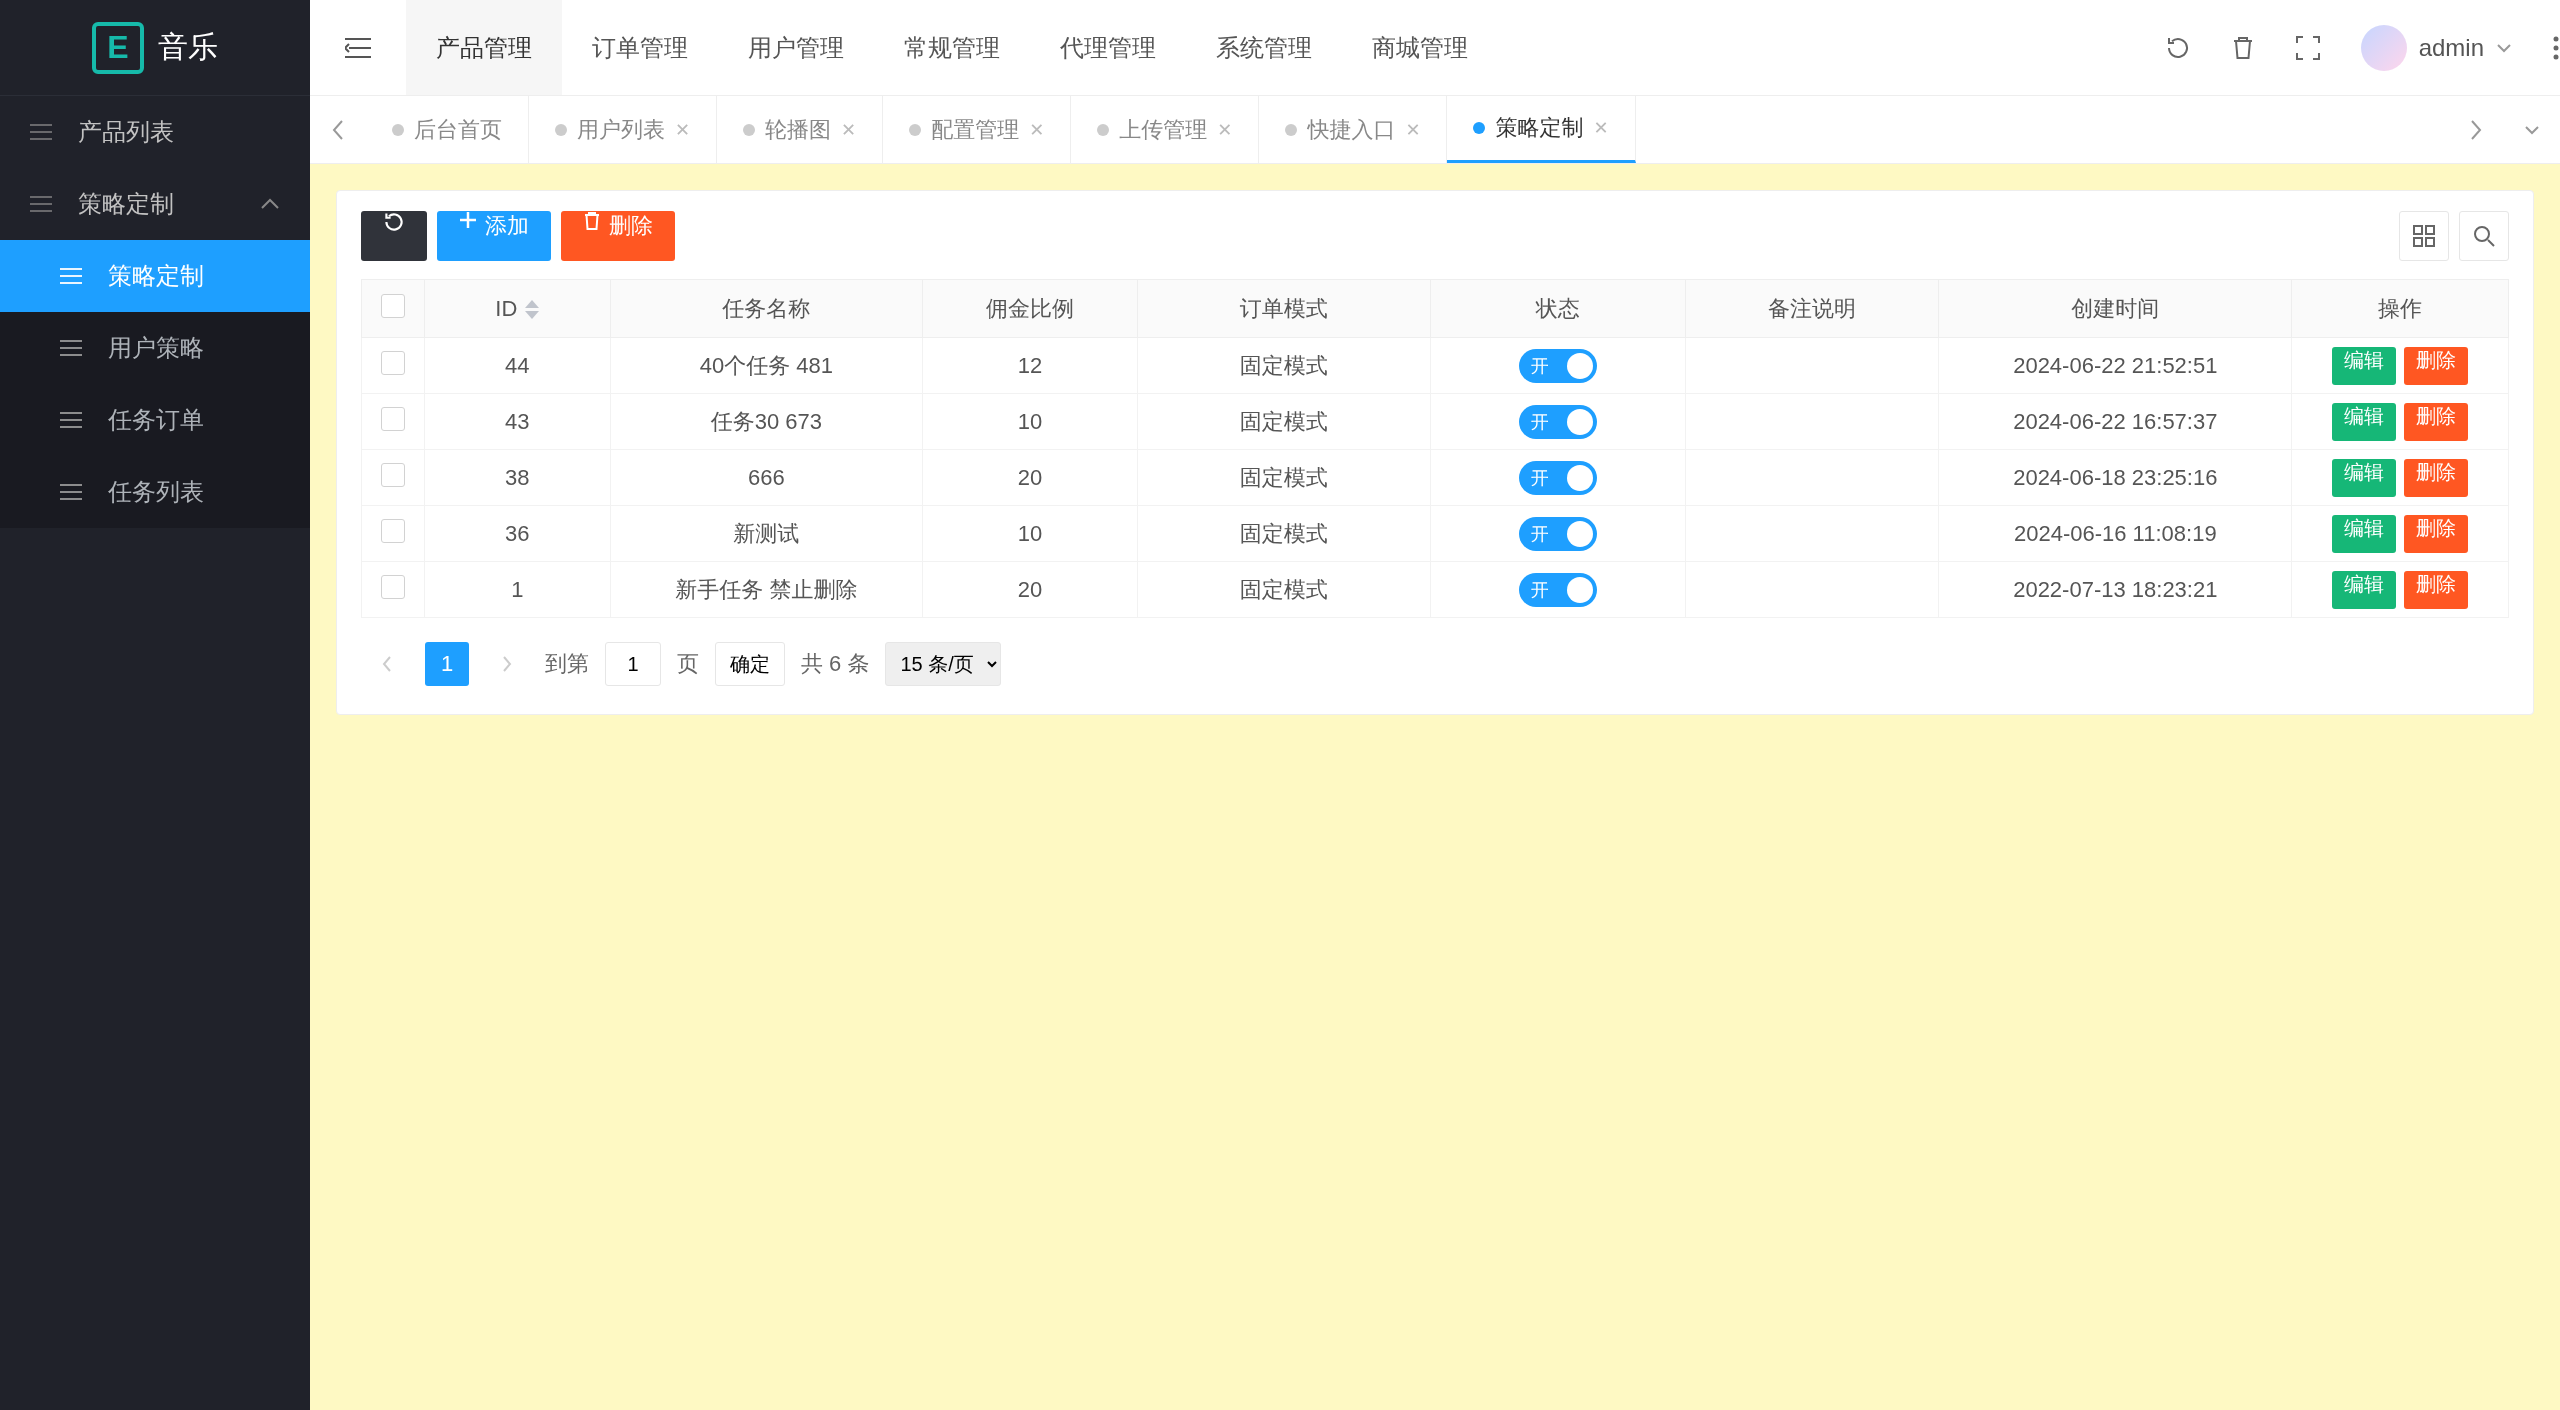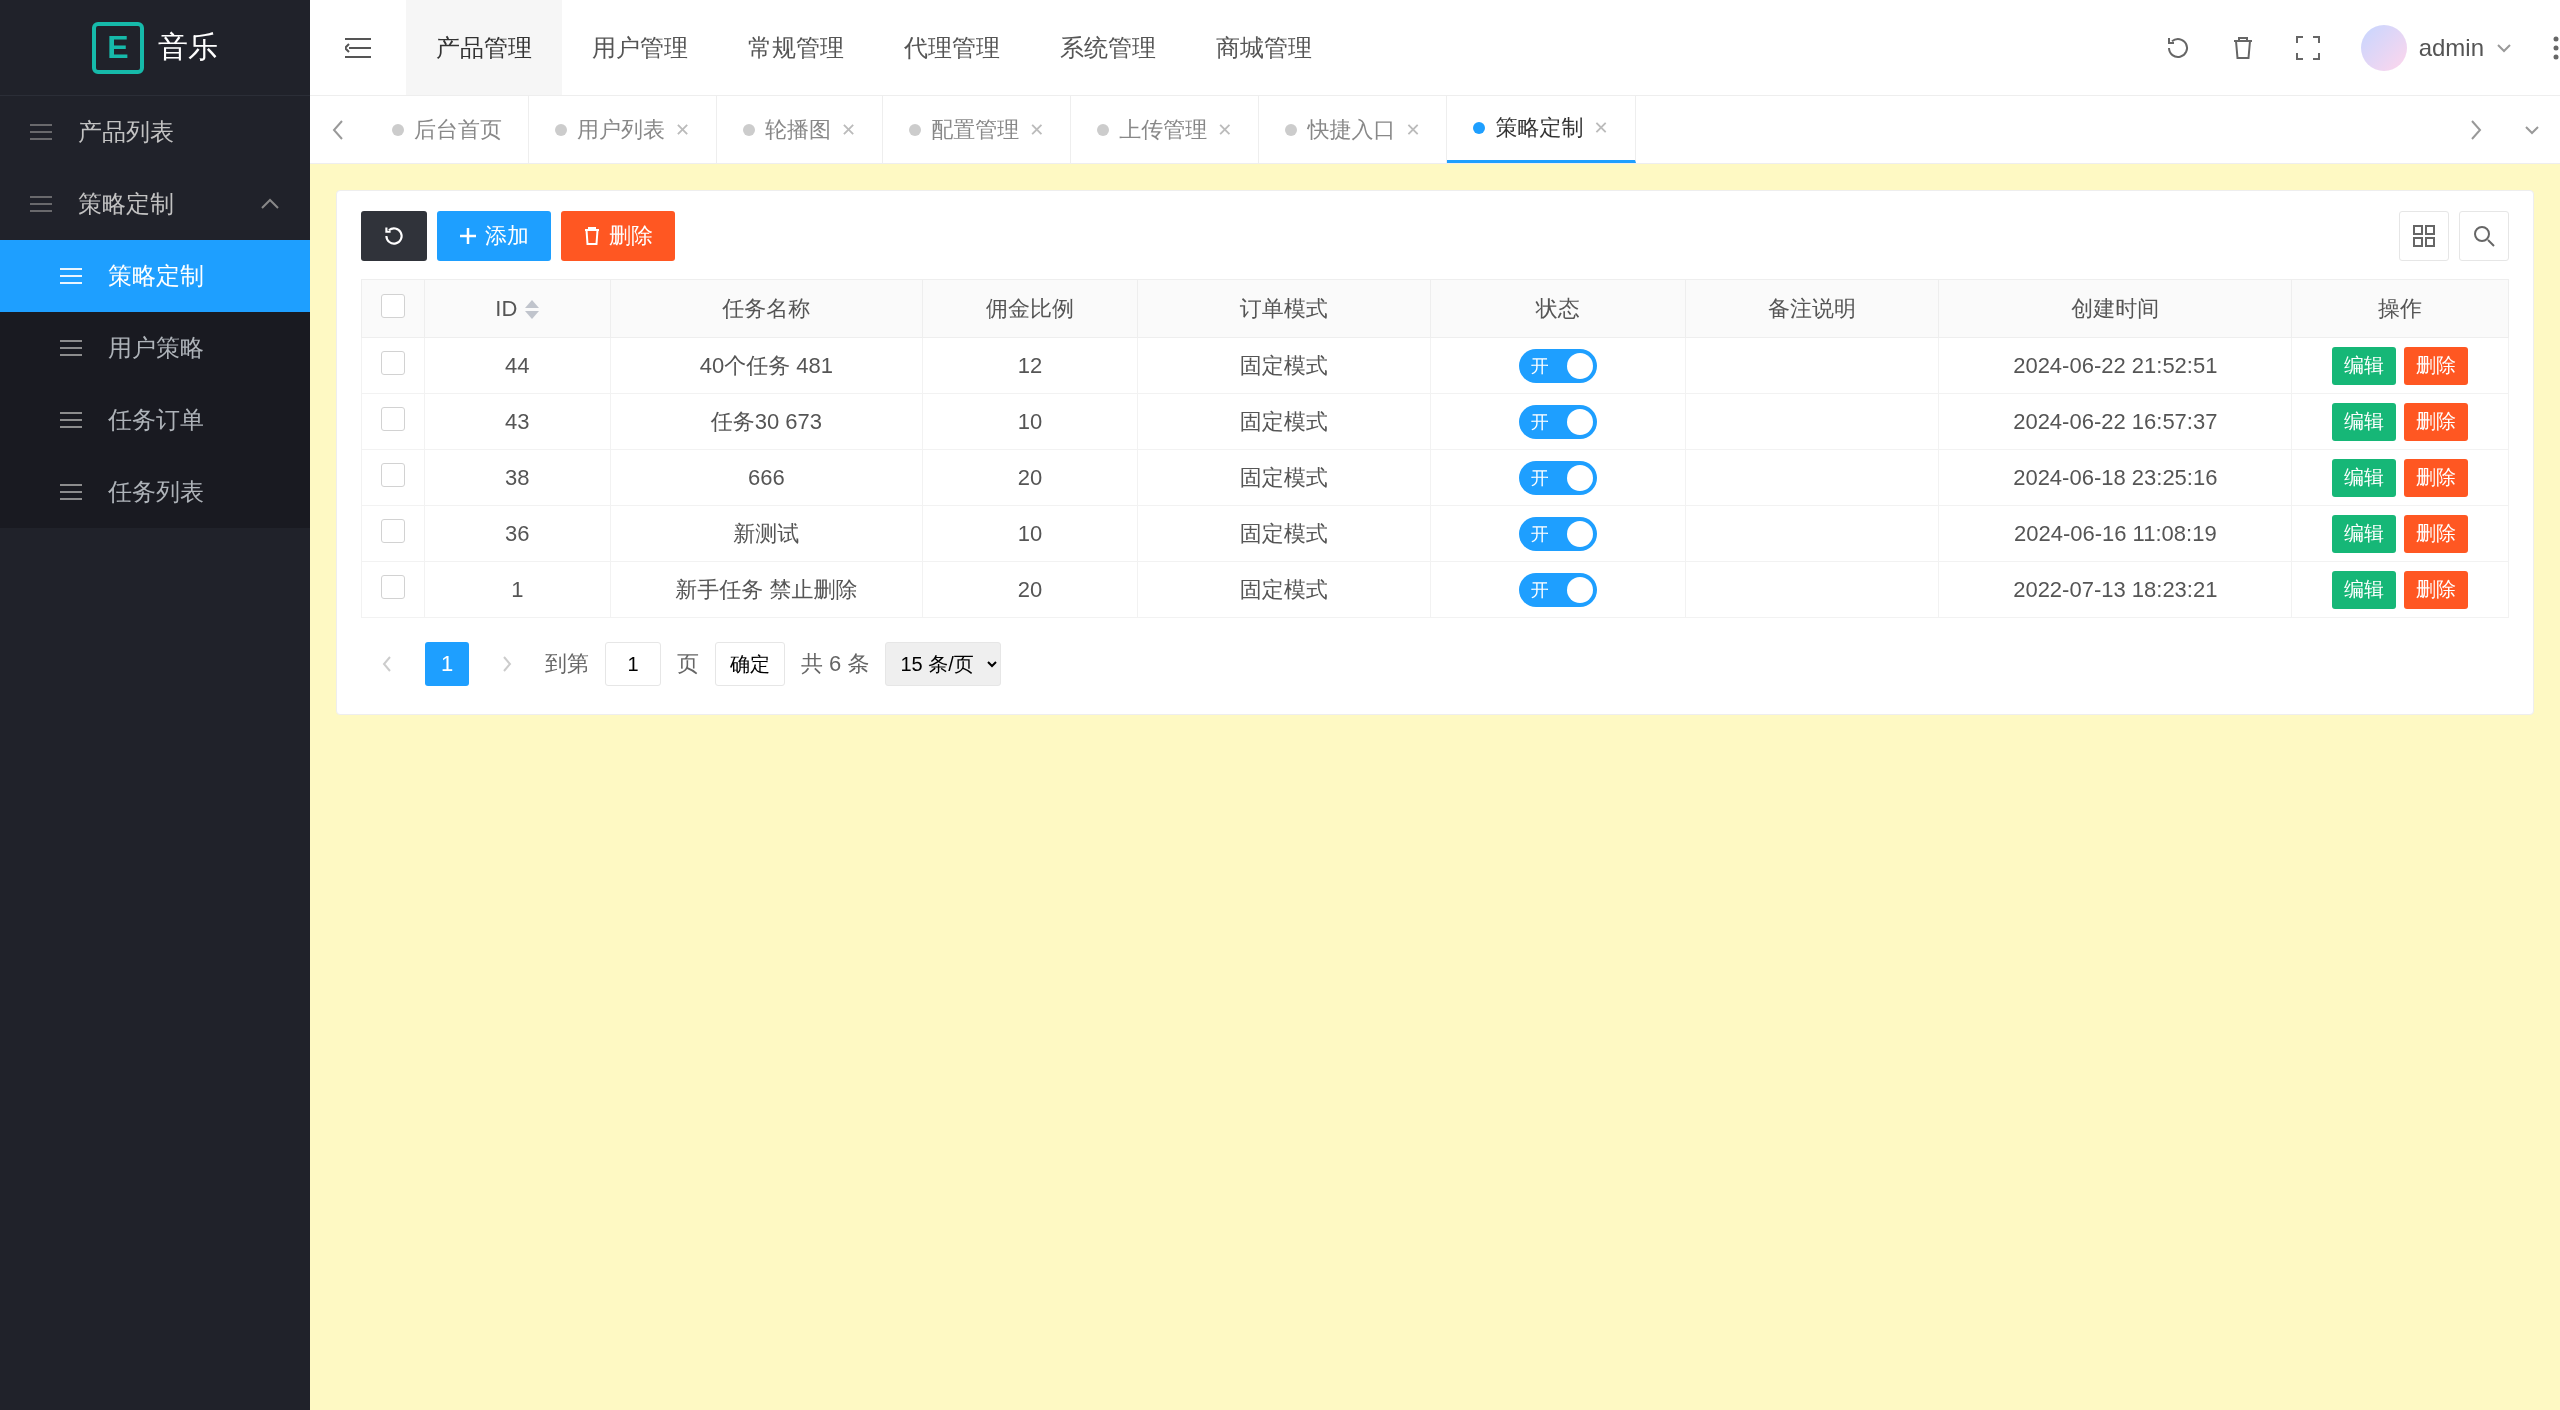--- a/index.html
+++ b/index.html
@@ -35,21 +35,21 @@
   .tabs{flex:1;display:flex;align-items:stretch;overflow:hidden}
   .tab{display:flex;align-items:center;gap:10px;padding:0 26px;border-right:1px solid #eee;cursor:pointer;color:#888;font-size:22px}
   .tab .dot{width:12px;height:12px;border-radius:50%;background:#ccc}
   .tab.active{background:#fff;color:#333;border-bottom:3px solid #1e9fff}
   .tab.active .dot{background:#1e9fff}
   .tab .close{color:#bbb;font-size:18px;cursor:pointer}
   
   .content{flex:1;padding:26px;overflow:auto}
   .card{background:#fff;border:1px solid #eee;border-radius:4px;padding:20px 24px}
   .toolbar{display:flex;align-items:center;gap:10px}
-  .btn{display:inline-flex;align-items:center;gap:8px;height:50px;padding:0 22px;border-radius:3px;font-size:22px;cursor:pointer;border:none}
+  .btn{display:inline-flex;align-items:flex-start;gap:8px;height:50px;padding:0 22px;border-radius:3px;font-size:22px;cursor:pointer;border:none}
   .btn-dark{background:#30333a;color:#fff}
   .btn-primary{background:#1e9fff;color:#fff}
   .btn-danger{background:#ff5722;color:#fff}
   .btn-sm{height:38px;padding:0 12px;font-size:20px;border-radius:3px}
   .btn-green{background:#16b777;color:#fff}
   .btn-red{background:#ff5722;color:#fff}
   .right-tools{margin-left:auto;display:flex;gap:10px}
   .sq{width:50px;height:50px;border:1px solid #e6e6e6;border-radius:3px;display:flex;align-items:center;justify-content:center;cursor:pointer;color:#666}
   
   table{width:100%;border-collapse:collapse;margin-top:18px;font-size:22px}
@@ -171,20 +171,21 @@
             <g stroke="#555" stroke-width="2">
               <line x1="0" y1="2" x2="26" y2="2"></line>
               <line x1="4" y1="11" x2="26" y2="11"></line>
               <line x1="0" y1="20" x2="26" y2="20"></line>
               <polyline points="4,7 0,11 4,15" fill="none"></polyline>
             </g>
           </svg>
       </div>
       <nav class="topnav">
         <div class="topnav-item active">产品管理</div>
+        <div class="topnav-item">订单管理</div>
         <div class="topnav-item">用户管理</div>
         <div class="topnav-item">常规管理</div>
         <div class="topnav-item">代理管理</div>
         <div class="topnav-item">系统管理</div>
         <div class="topnav-item">商城管理</div>
       </nav>
       <div class="top-right">
         <span class="tr-ico">
             <svg width="26" height="26" viewBox="0 0 26 26">
               <path d="M4 13a9 9 0 1 0 3-6.7" fill="none" stroke="#666" stroke-width="2"></path>

